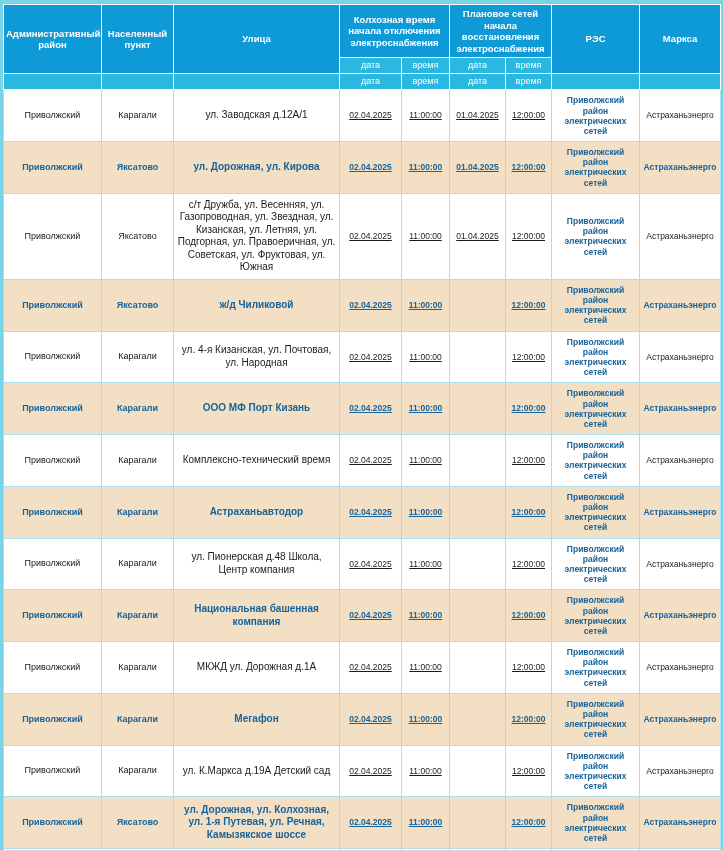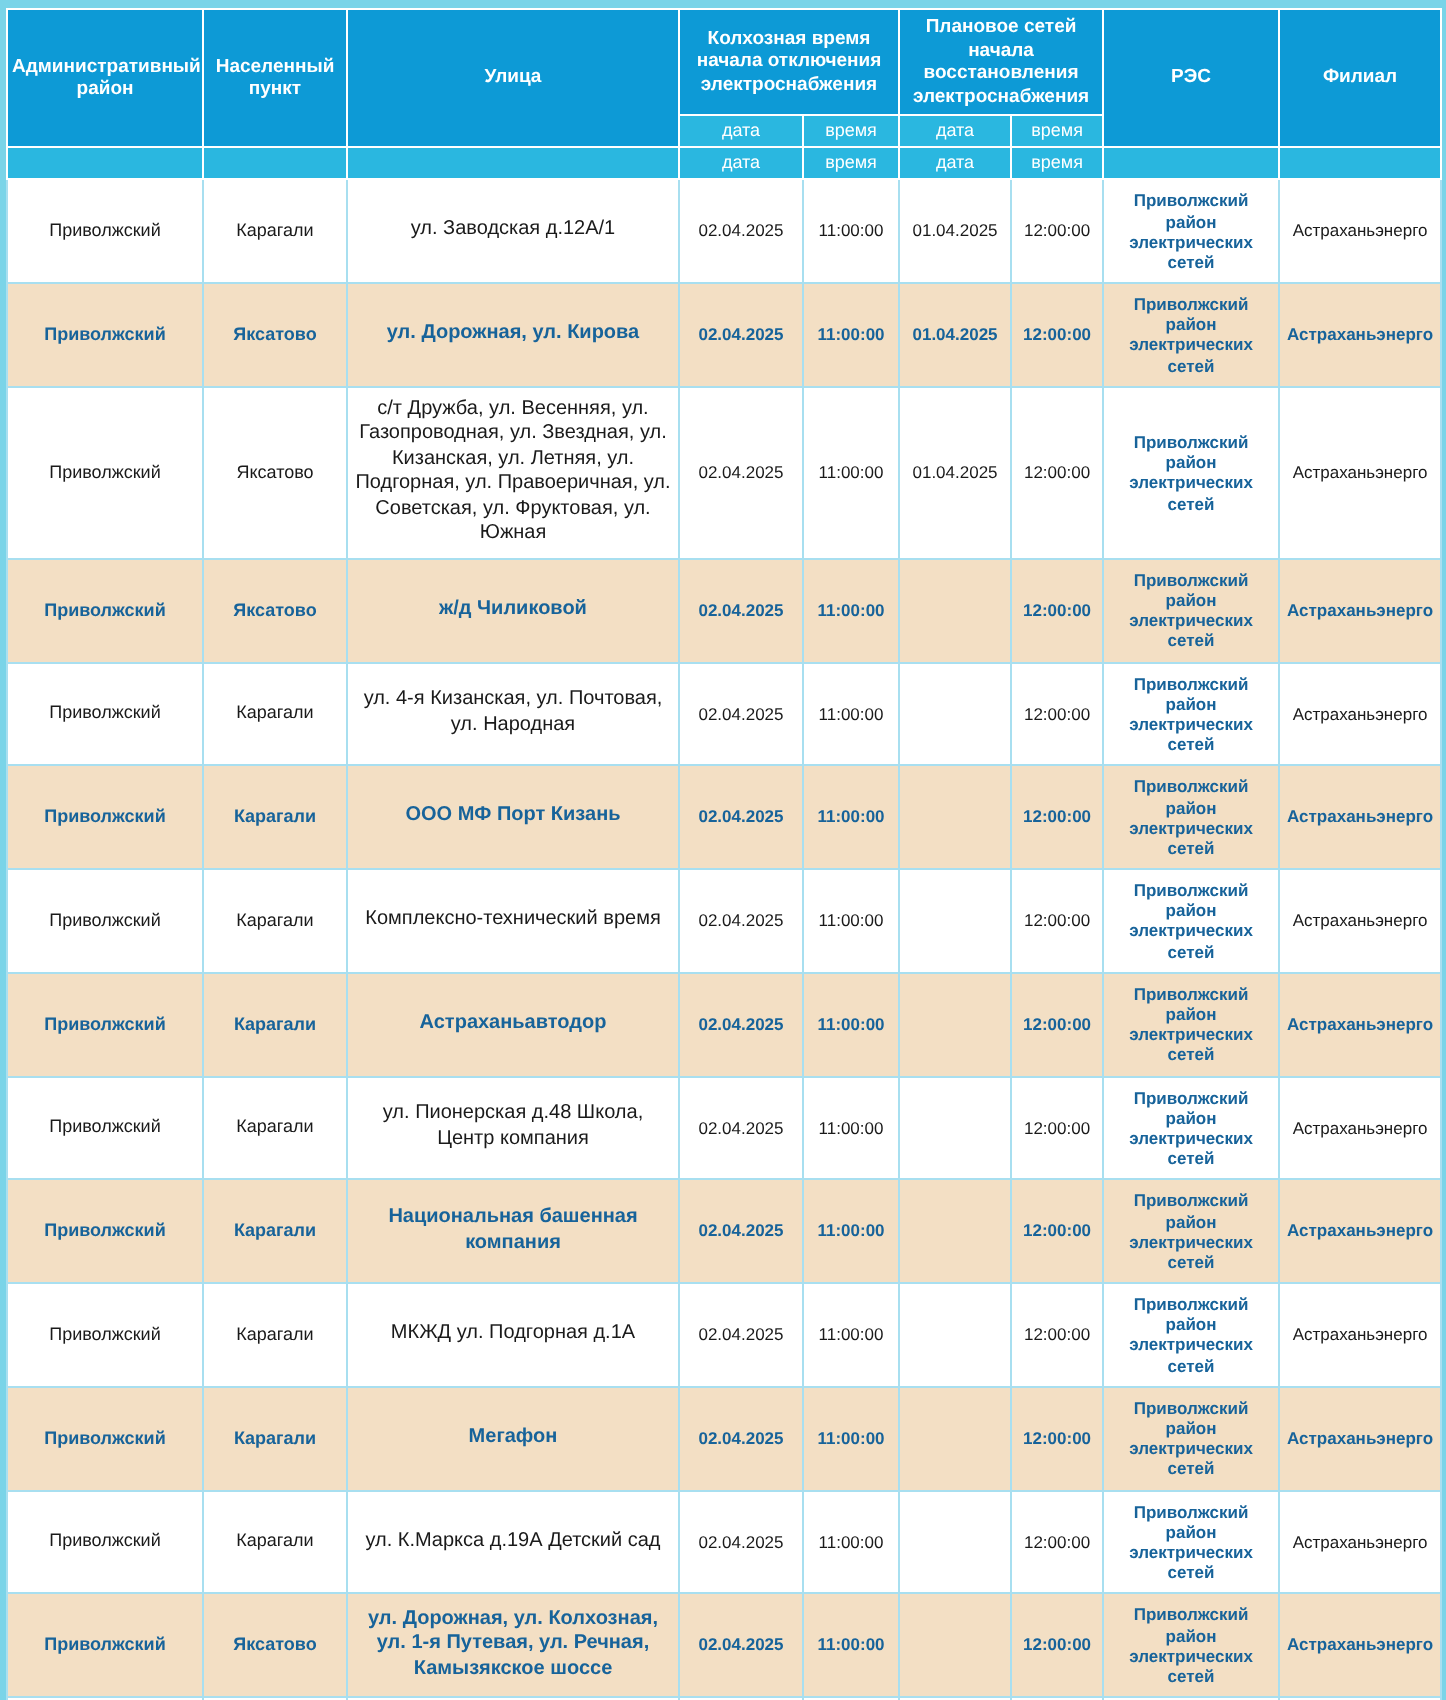--- a/index.html
+++ b/index.html
@@ -70,21 +70,21 @@
   }
   tbody tr.odd td { background: #ffffff; }
   tbody tr.even td { background: #f3dfc4; }
   tbody td.res {
     font-weight: bold;
     color: #17639a;
     font-size: 8.5px;
     line-height: 1.2;
   }
   tbody td.branch { font-size: 8.5px; }
-  tbody td.date, tbody td.time { font-size: 8.5px; white-space: nowrap; }
+  tbody td.date, tbody td.time { font-size: 8.5px; white-space: nowrap; text-decoration: underline; }
   tbody td.street { font-size: 10px; }
   tbody tr.even td.district,
   tbody tr.even td.place,
   tbody tr.even td.street,
   tbody tr.even td.branch { color: #17639a; font-weight: bold; }
   tbody tr.even td.date,
   tbody tr.even td.time { color: #17639a; font-weight: bold; }
 </style>
 </head>
 <body>
@@ -103,21 +103,21 @@
         <col class="c8">
     </colgroup>
     <thead>
       <tr>
         <th rowspan="2">Административный район</th>
         <th rowspan="2">Населенный пункт</th>
         <th rowspan="2">Улица</th>
         <th class="top-group" colspan="2">Колхозная время начала отключения электроснабжения</th>
         <th class="top-group" colspan="2">Плановое сетей начала восстановления электроснабжения</th>
         <th rowspan="2">РЭС</th>
-        <th rowspan="2">Филиал</th>
+        <th rowspan="2">Маркса</th>
       </tr>
       <tr class="subhead">
         <th>дата</th>
         <th>время</th>
         <th>дата</th>
         <th>время</th>
       </tr>
       <tr class="subhead">
         <th class="blank"></th>
         <th class="blank"></th>
@@ -237,21 +237,21 @@
           <td class="date">02.04.2025</td>
           <td class="time">11:00:00</td>
           <td class="date"></td>
           <td class="time">12:00:00</td>
           <td class="res">Приволжский район электрических сетей</td>
           <td class="branch">Астраханьэнерго</td>
         </tr>
         <tr class="odd">
           <td class="district">Приволжский</td>
           <td class="place">Карагали</td>
-          <td class="street">МКЖД ул. Подгорная д.1А</td>
+          <td class="street">МКЖД ул. Дорожная д.1А</td>
           <td class="date">02.04.2025</td>
           <td class="time">11:00:00</td>
           <td class="date"></td>
           <td class="time">12:00:00</td>
           <td class="res">Приволжский район электрических сетей</td>
           <td class="branch">Астраханьэнерго</td>
         </tr>
         <tr class="even">
           <td class="district">Приволжский</td>
           <td class="place">Карагали</td>

